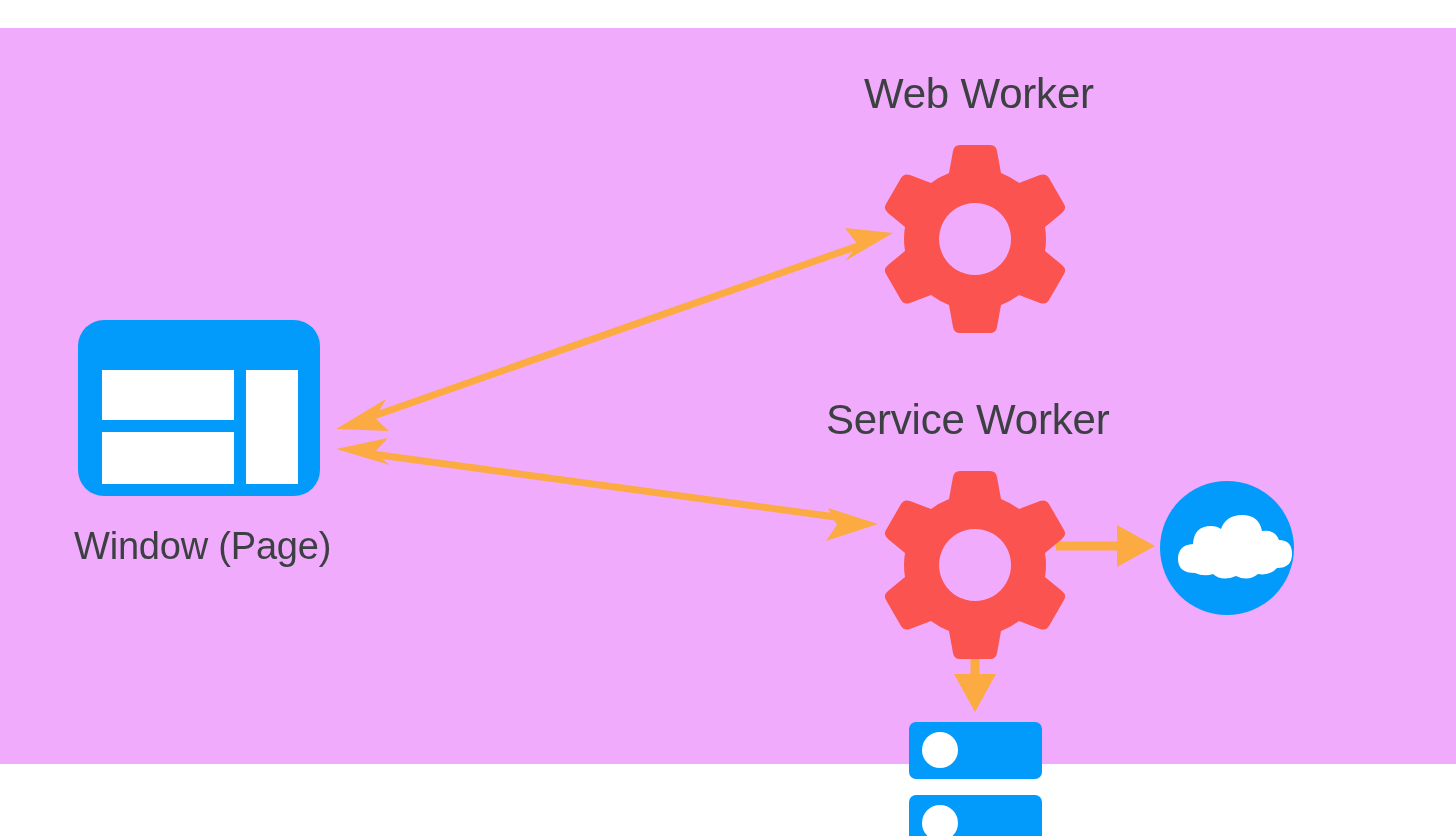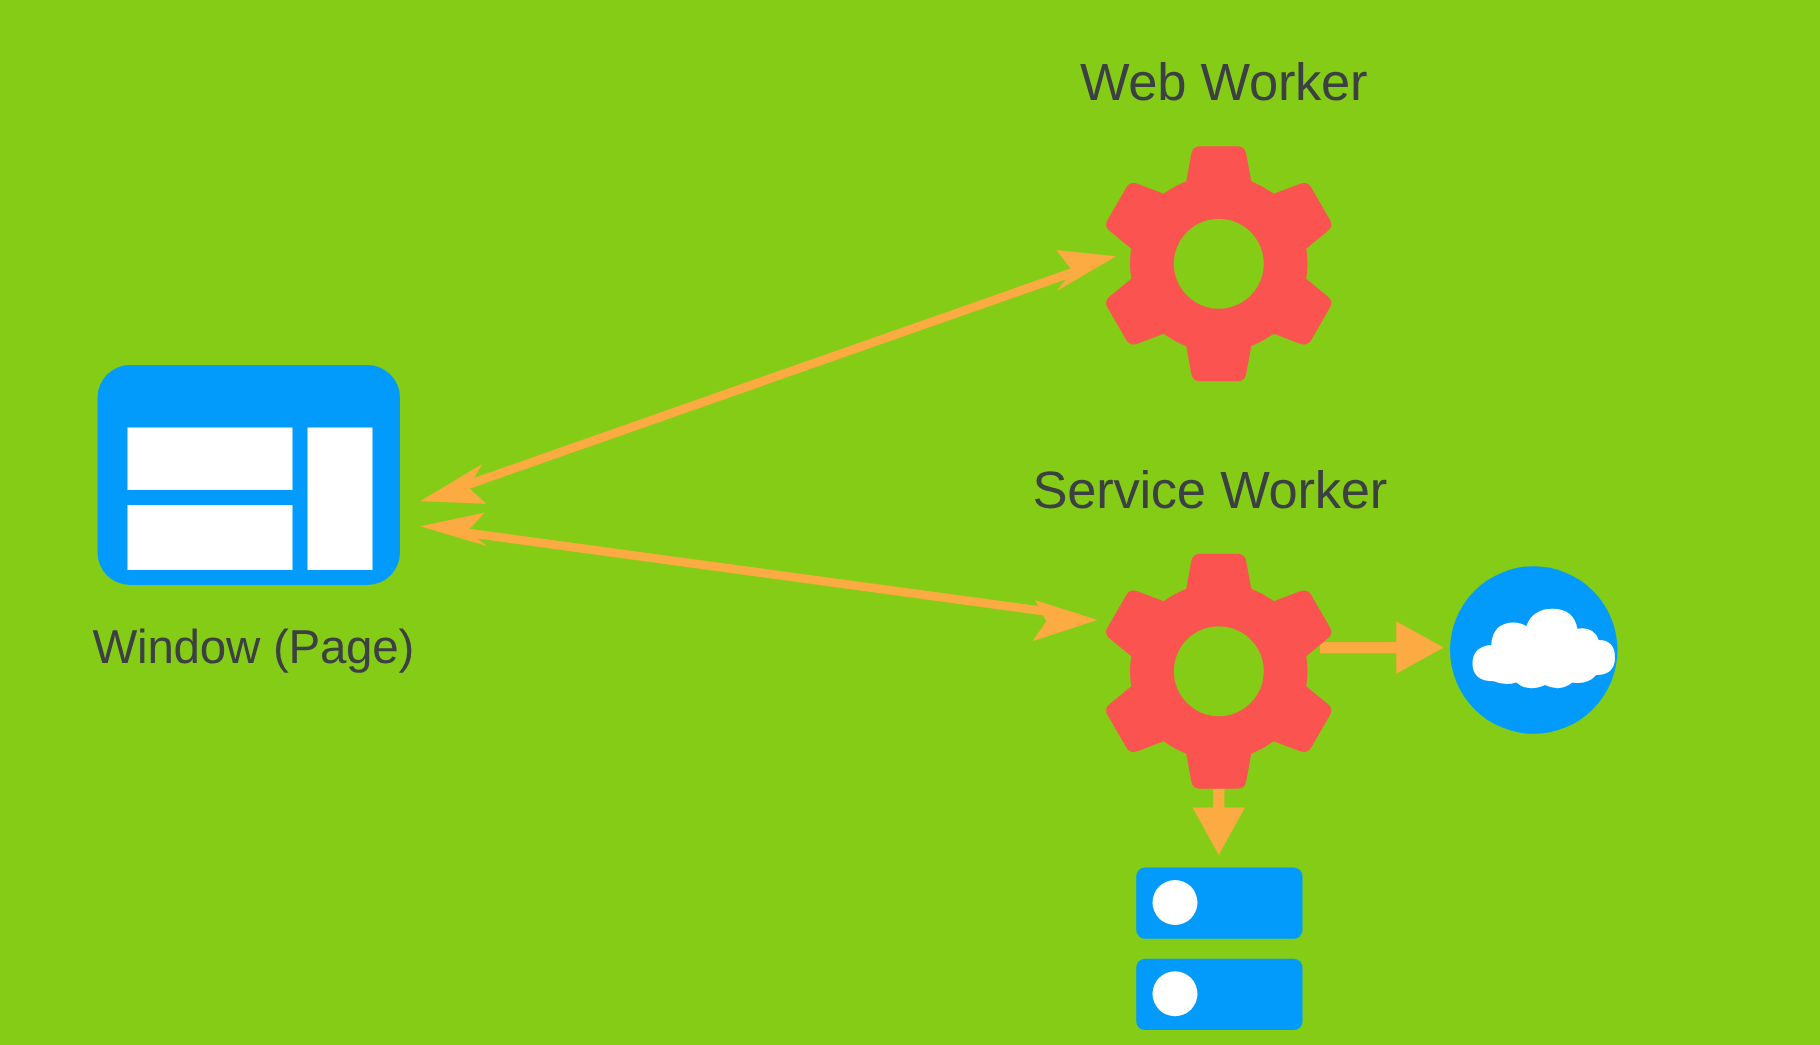--- a/index.html
+++ b/index.html
@@ -9,22 +9,23 @@
   }
   body {
     width: 1456px;
     height: 836px;
     overflow: hidden;
     font-family: "Liberation Sans", sans-serif;
   }
   #diagram-root {
     position: relative;
     width: 1456px;
-    height: 836px;
-    background: #84cc16;
+    height: 736px;
+    background: #f0abfc;
+    margin-top: 28px;
   }
   #diagram-svg {
     position: absolute;
     top: 0;
     left: 0;
     width: 1456px;
     height: 836px;
     display: block;
   }
   .node-label {

